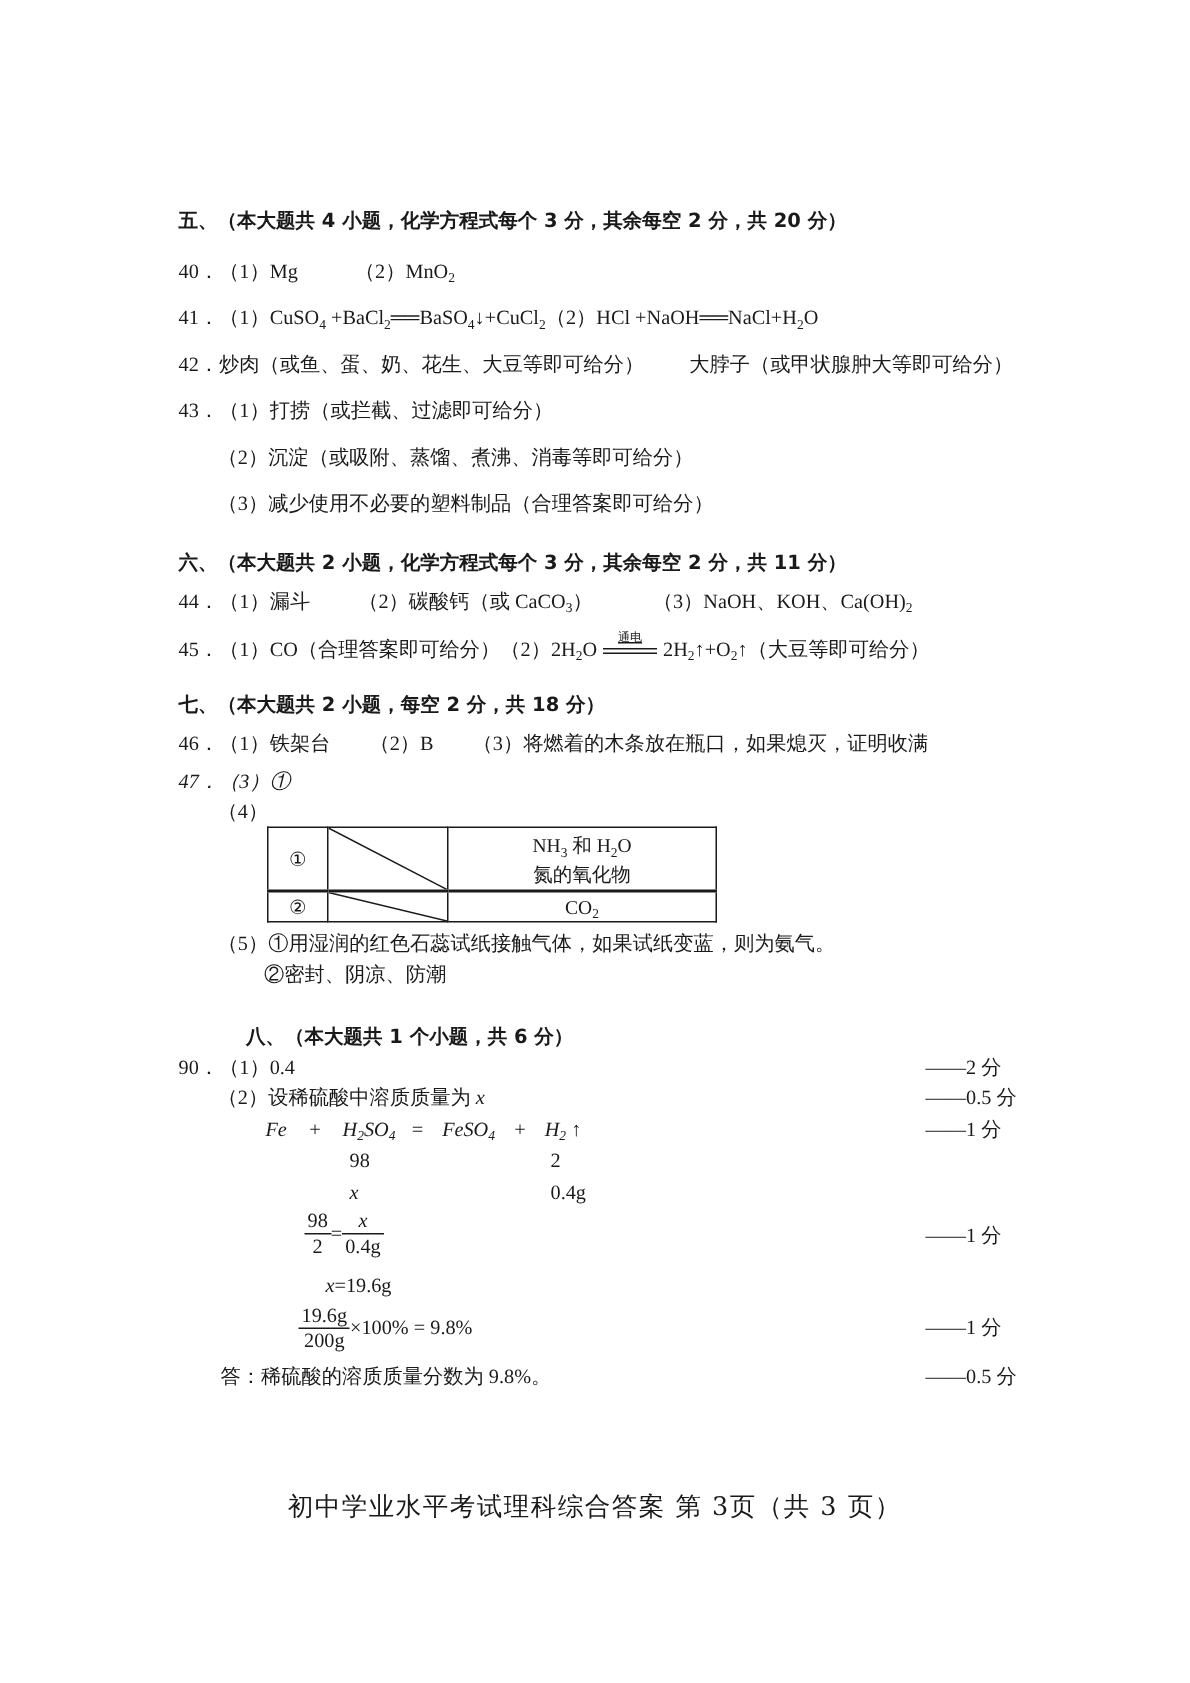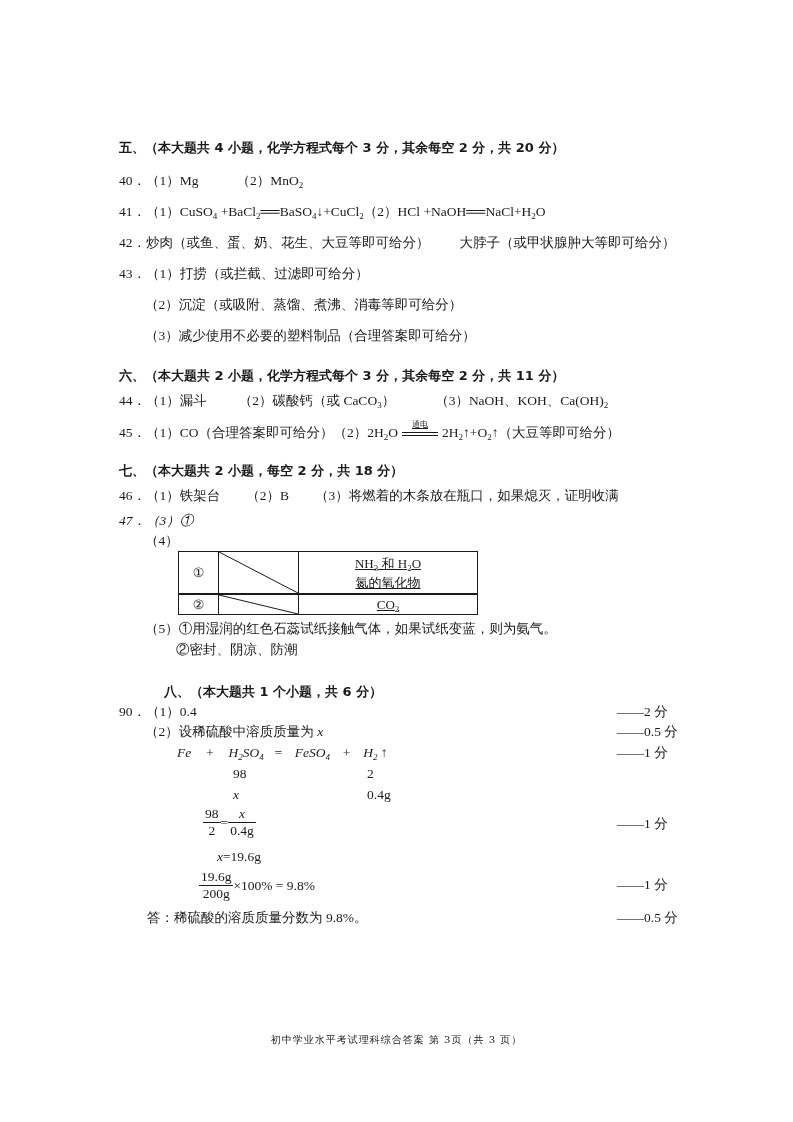--- a/index.html
+++ b/index.html
@@ -15,24 +15,24 @@
   .cond .bar1, .cond .bar2 { position:absolute; left:0; width:36px; border-top:1px solid #1a1a1a; }
   .cond .bar1 { top:5px; } .cond .bar2 { top:8px; }
   .frac { display:inline-block; vertical-align:middle; text-align:center; }
   .frac .num { display:block; border-bottom:1px solid #1a1a1a; padding:0 2px; line-height:16px; }
   .frac .den { display:block; padding:0 2px; line-height:16px; }
   .i { font-style:italic; }
   table.t { position:absolute; left:178px; top:551px; border-collapse:collapse; }
   table.t td { border:1px solid #1a1a1a; padding:0; text-align:center; vertical-align:middle; font-size:13px; }
   table.t tr.r1 td { height:41px; border-bottom:2px solid #1a1a1a; }
   table.t tr.r2 td { height:19px; }
-  td.c1 { width:39px; } td.c2 { width:79px; position:relative; } td.c3 { width:178px; line-height:19px;text-decoration:underline; }
+  td.c1 { width:39px; } td.c2 { width:79px; position:relative; } td.c3 { width:178px; line-height:19px; }
   td.c2 svg { position:absolute; left:0; top:0; width:100%; height:100%; }
-  .footer { position:absolute; left:0; width:793px; top:993px; text-align:center; font-size:10px;
-            font-family:"DejaVu Serif",serif; letter-spacing:1px;margin-top:40px; }
+  .footer { position:absolute; left:0; width:793px; top:993px; text-align:center; font-size:17px;
+            font-family:"DejaVu Serif",serif; letter-spacing:1px; }
 </style>
 </head>
 <body>
 
 <div class="ln hd" style="left:119px;top:140px;">五、（本大题共 4 小题，化学方程式每个 3 分，其余每空 2 分，共 20 分）</div>
 
 <div class="ln" style="left:119px;top:173px;">
   <span>40．</span><span>（1）Mg</span><span class="gap" style="width:38px"></span><span><span>（2）MnO</span><sub>2</sub></span>
 </div>
 

